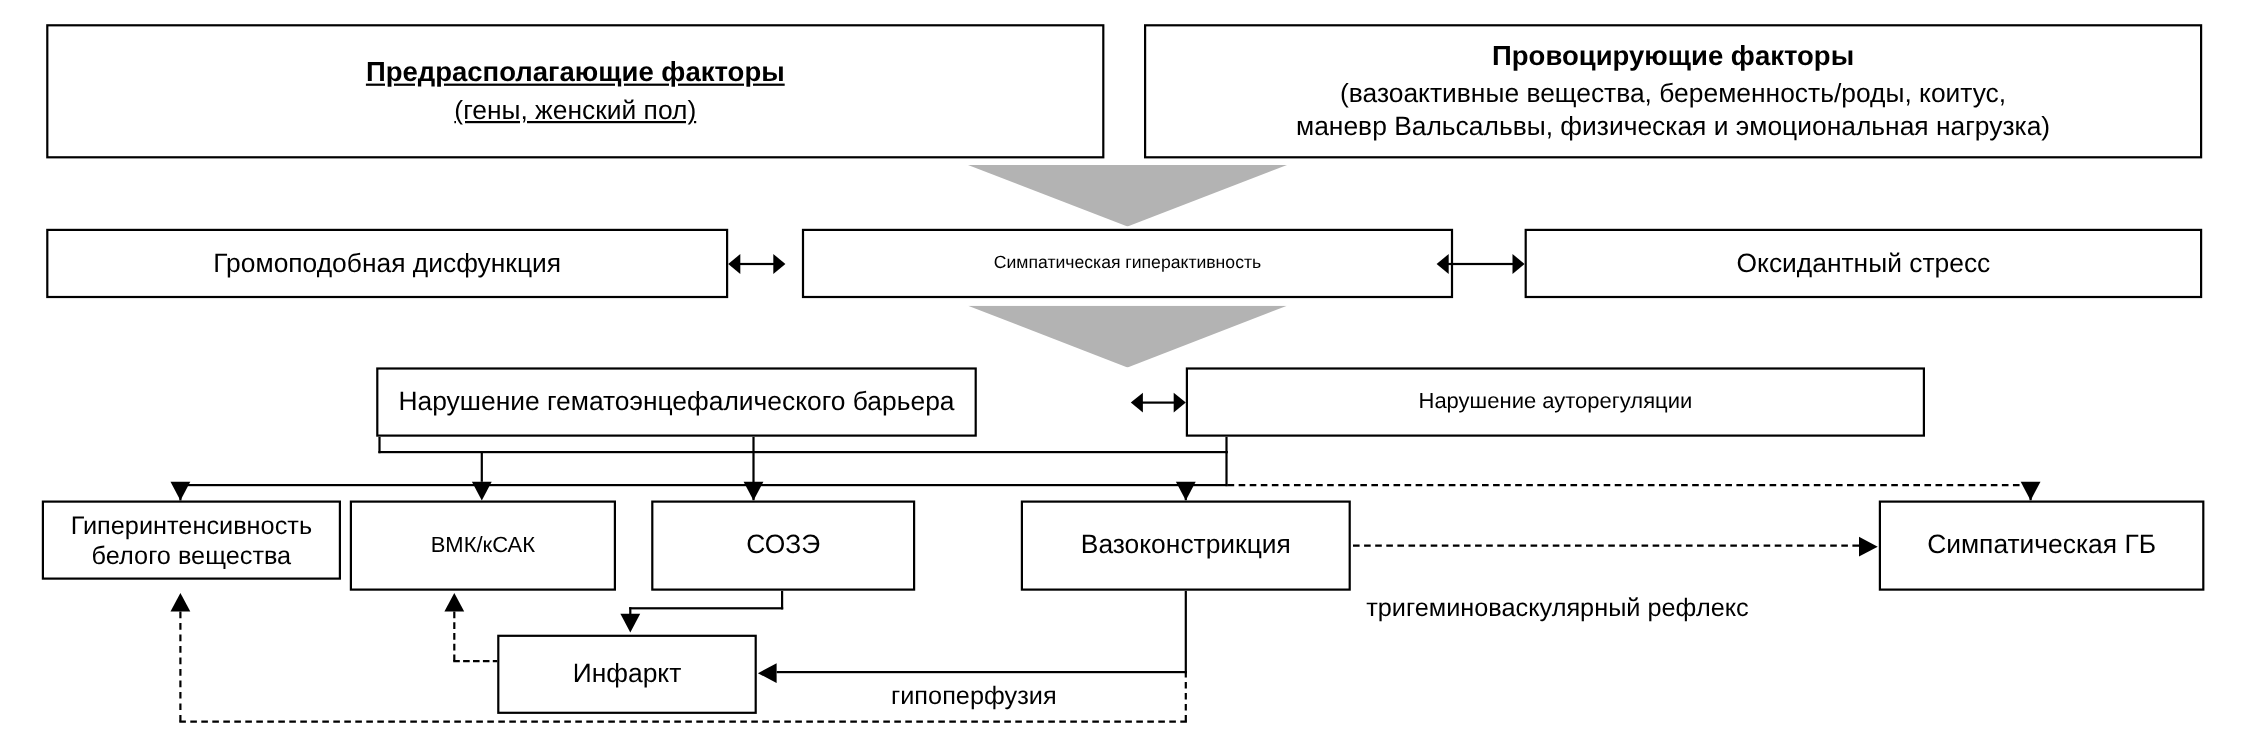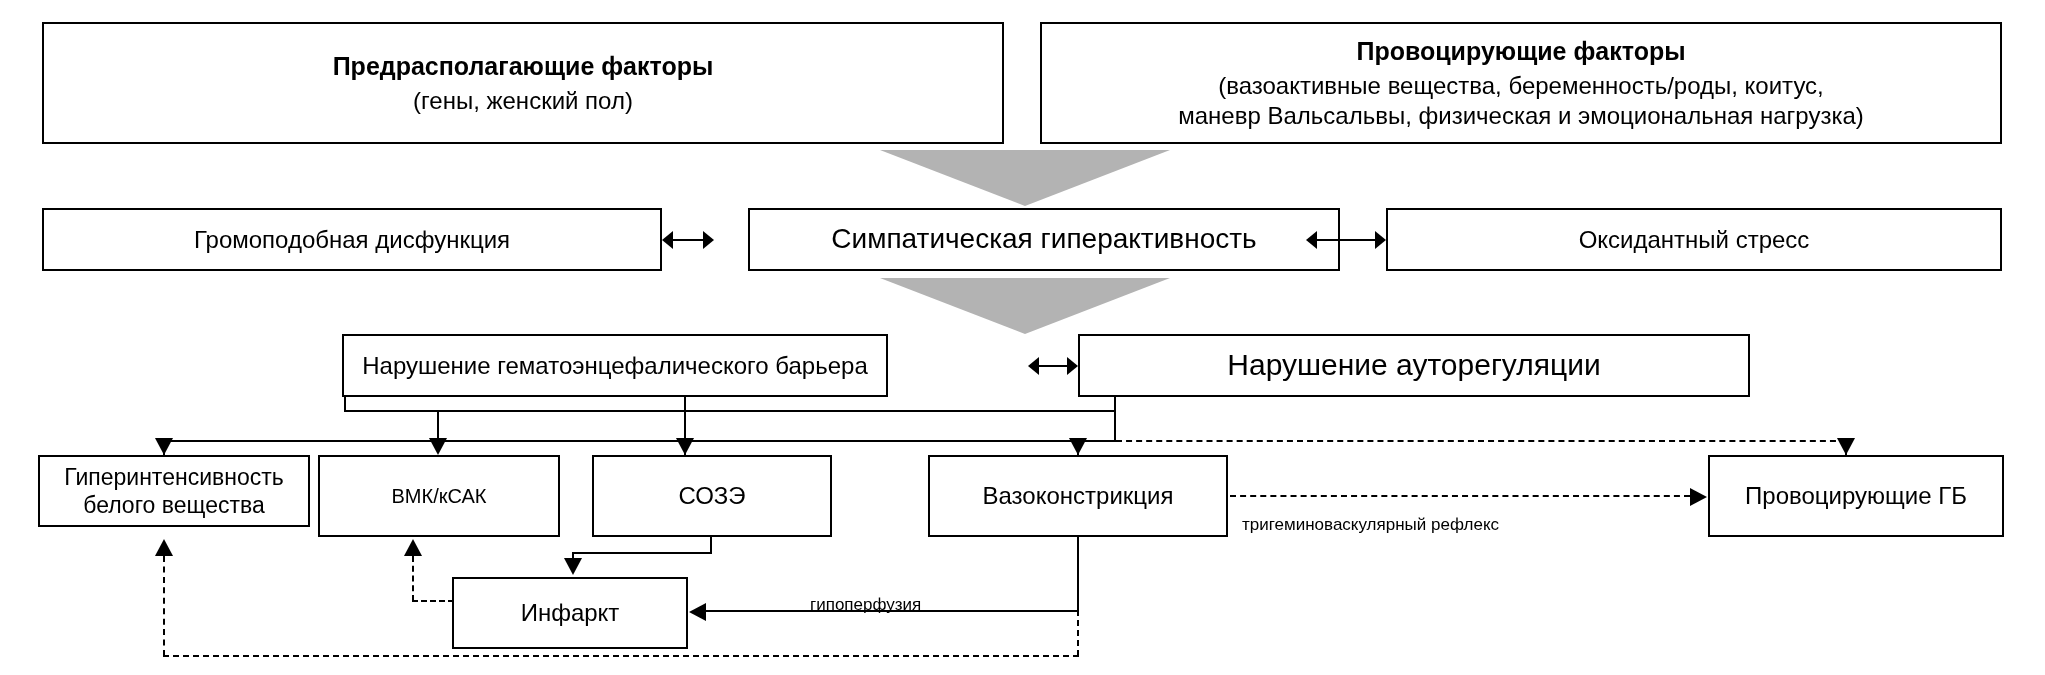--- a/index.html
+++ b/index.html
@@ -28,53 +28,54 @@
     display: flex;
     align-items: center;
     justify-content: center;
     text-align: center;
     line-height: 1.22;
     z-index: 5;
   }
   .box .txt { display: block; padding: 0 6px; }
 
   
-  #box-predisposing { left: 42px;  top: 22px;  width: 962px; height: 122px; }
+  #box-predisposing { left: 42px;  top: 22px;  width: 962px; height: 122px; text-decoration: underline; }
   #box-provoking    { left: 1040px; top: 22px;  width: 962px; height: 122px; }
   .header-box { flex-direction: column; }
   .header-box .line1 { font-size: 25px; font-weight: bold; margin-bottom: 5px; }
   .header-box .line2,
   .header-box .line3,
   .header-box .line4 { font-size: 24px; font-weight: normal; }
 
   
   #box-endothelial  { left: 42px;   top: 208px; width: 620px; height: 63px; font-size: 24px; }
-  #box-sympathetic  { left: 748px;  top: 208px; width: 592px; height: 63px; font-size: 28px; }
+  #box-sympathetic  { left: 729px;  top: 208px; width: 592px; height: 63px; font-size: 16px; }
   #box-oxidant      { left: 1386px; top: 208px; width: 616px; height: 63px; font-size: 24px; }
 
   
   #box-bbb          { left: 342px;  top: 334px; width: 546px; height: 63px; font-size: 24px; }
-  #box-autoreg      { left: 1078px; top: 334px; width: 672px; height: 63px; font-size: 30px; }
+  #box-autoreg      { left: 1078px; top: 334px; width: 672px; height: 63px; font-size: 20px; }
 
   
   #box-wmh          { left: 38px;   top: 455px; width: 272px; height: 72px; font-size: 23px; justify-content: center; }
   #box-ich          { left: 318px;  top: 455px; width: 242px; height: 82px; font-size: 20px; }
   #box-pres         { left: 592px;  top: 455px; width: 240px; height: 82px; font-size: 24px; }
   #box-vaso         { left: 928px;  top: 455px; width: 300px; height: 82px; font-size: 24px; }
   #box-thunderclap  { left: 1708px; top: 455px; width: 296px; height: 82px; font-size: 24px; }
 
   
   #box-infarct      { left: 452px;  top: 577px; width: 236px; height: 72px; font-size: 24px; }
 
   
   .label {
     position: absolute;
-    font-size: 17px;
+    font-size: 23px;
     white-space: nowrap;
     z-index: 6;
+    margin-top: 24px;
   }
   #label-trigeminal { left: 1242px; top: 515px; }
   #label-hypoperfusion { left: 810px; top: 595px; text-align: right; }
 
   
   .ln {
     position: absolute;
     background: #000000;
     z-index: 2;
   }
@@ -222,21 +223,21 @@
 
   <div class="box" id="box-pres">
     <span class="txt">СОЗЭ</span>
   </div>
 
   <div class="box" id="box-vaso">
     <span class="txt">Вазоконстрикция</span>
   </div>
 
   <div class="box" id="box-thunderclap">
-    <span class="txt">Провоцирующие ГБ</span>
+    <span class="txt">Симпатическая ГБ</span>
   </div>
 
   <div class="box" id="box-infarct">
     <span class="txt">Инфаркт</span>
   </div>
 
   <div class="dash-h" style="left:1230px; top:495px; width:460px;"></div>
   <div class="ah ah-right" style="left:1690px; top:488px;"></div>
 
   <span class="label" id="label-trigeminal">тригеминоваскулярный рефлекс</span>

